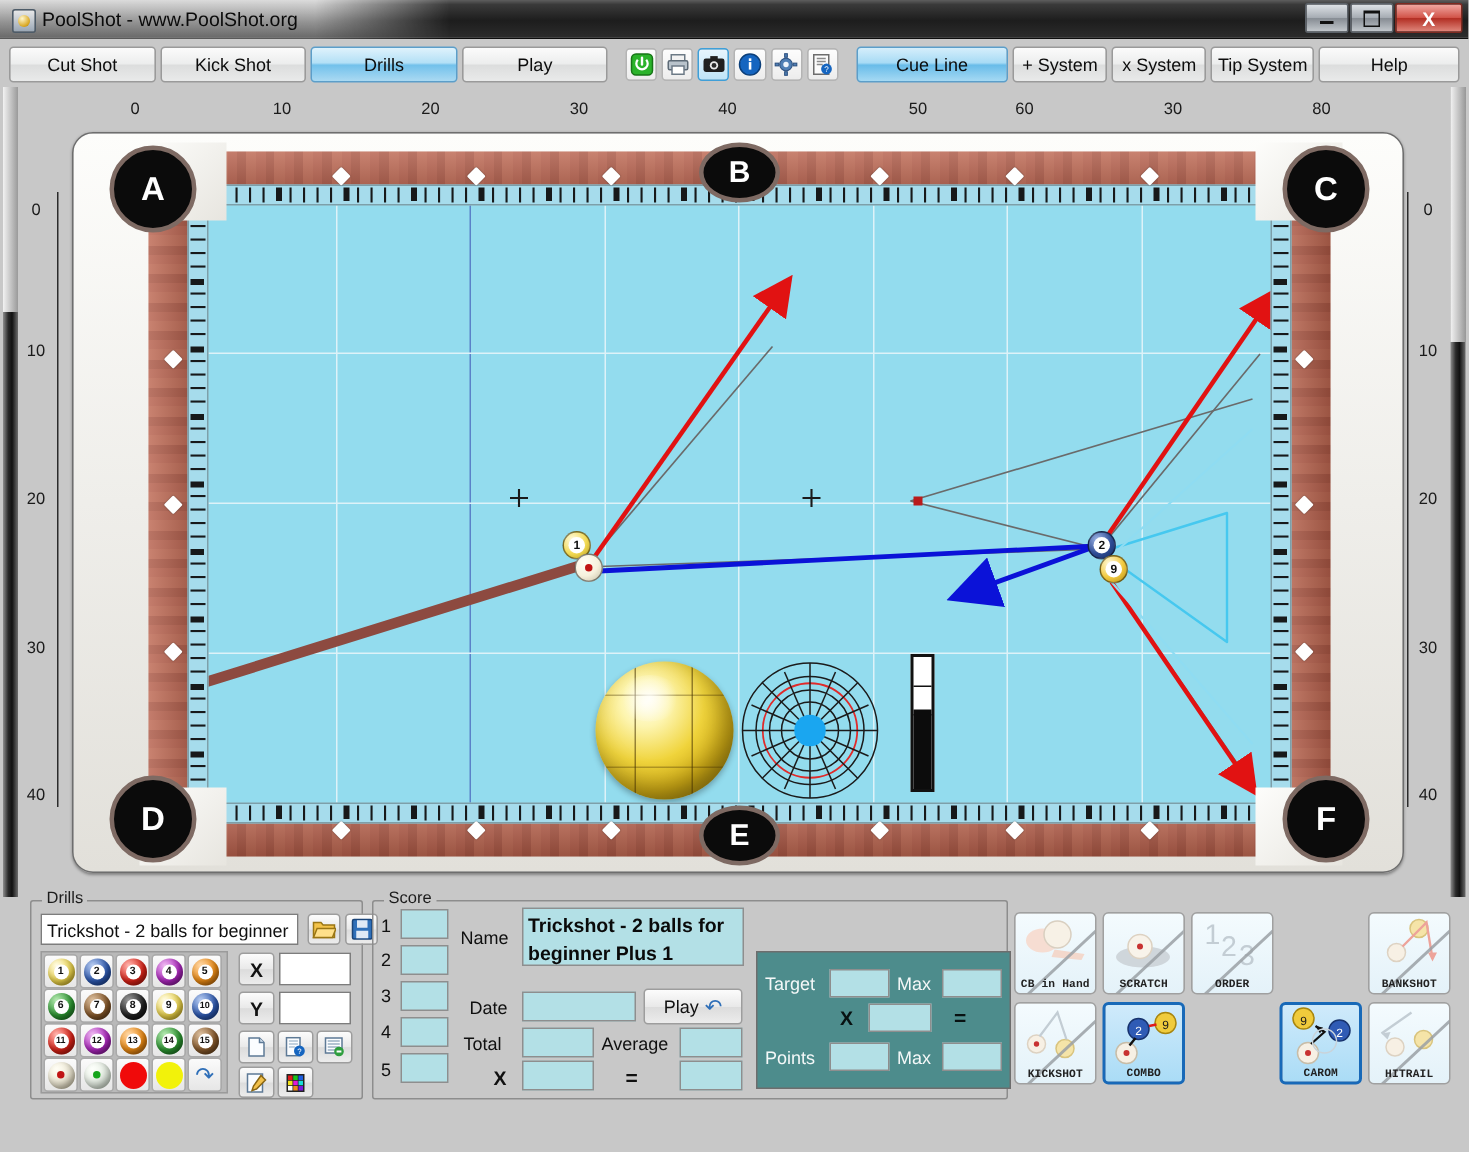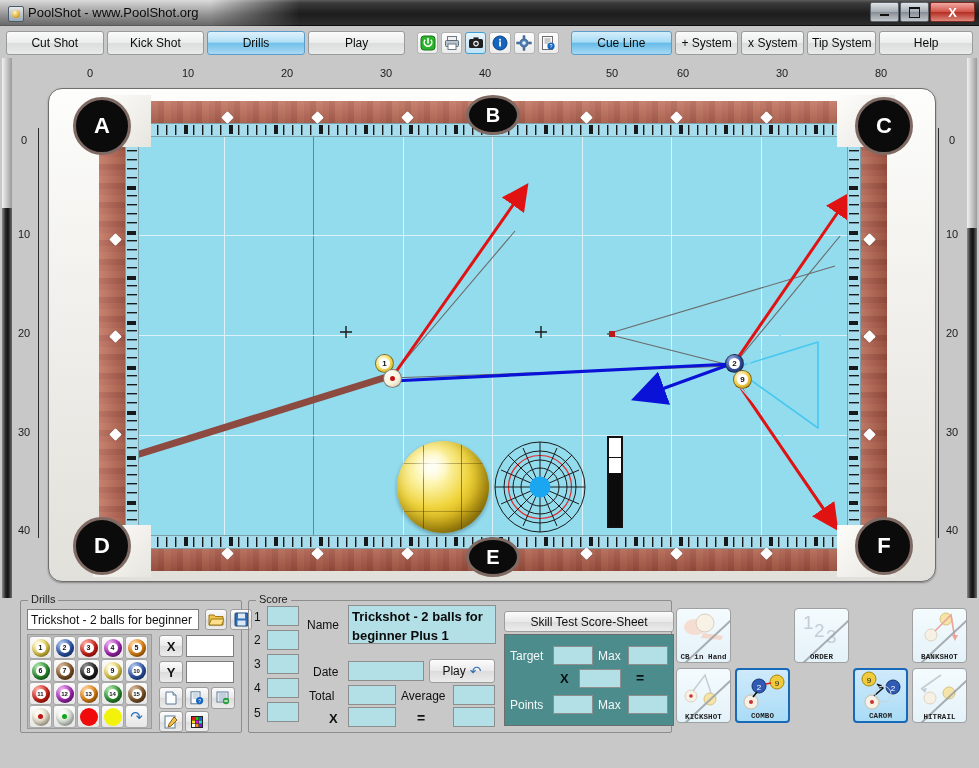--- a/index.html
+++ b/index.html
@@ -930,21 +930,20 @@
     <div class="lbl" style="left:60px;top:88px;">Total</div>
     <div class="cyanfield" style="left:99px;top:84px;width:48px;height:20px;"></div>
     <div class="lbl" style="left:152px;top:88px;">Average</div>
     <div class="cyanfield" style="left:204px;top:84px;width:42px;height:20px;"></div>
 
     <div class="lbl b" style="left:80px;top:110px;font-size:13px;">X</div>
     <div class="cyanfield" style="left:99px;top:106px;width:48px;height:20px;"></div>
     <div class="lbl b" style="left:168px;top:109px;font-size:14px;">=</div>
     <div class="cyanfield" style="left:204px;top:106px;width:42px;height:20px;"></div>
 
-    <div class="sbtn" style="left:255px;top:10px;width:170px;height:21px;font-size:12px;">Skill Test Score-Sheet</div>
     <div class="skillpanel" style="left:255px;top:33px;width:170px;height:92px;">
       <div class="lbl" style="left:5px;top:14px;color:#f4f8f8;">Target</div>
       <div class="cyanfield" style="left:48px;top:11px;width:40px;height:19px;"></div>
       <div class="lbl" style="left:93px;top:14px;color:#f4f8f8;">Max</div>
       <div class="cyanfield" style="left:123px;top:11px;width:40px;height:19px;"></div>
 
       <div class="lbl b" style="left:55px;top:36px;color:#081111;font-size:13px;">X</div>
       <div class="cyanfield" style="left:74px;top:34px;width:42px;height:19px;"></div>
       <div class="lbl b" style="left:131px;top:35px;color:#081111;font-size:14px;">=</div>
 
@@ -957,20 +956,28 @@
 
   <div style="position:absolute;left:676px;top:608px;width:285px;height:122px;">
 
     <div class="bigbtn" style="left:0;top:0;">
       <svg width="53" height="42" viewBox="0 0 53 42">
           <ellipse cx="18" cy="18" rx="11" ry="8" fill="#f6ddd2"></ellipse>
           <ellipse cx="28" cy="14" rx="9" ry="9" fill="#f7f1e6" stroke="#d9cfc0"></ellipse>
           <path d="M26 24 L46 27 L44 31 L24 29z" fill="#f3d8cc"></path>
         </svg>
       <div class="slash"></div><div class="cap">CB in Hand</div>
+    </div>
+    <div class="bigbtn" style="left:59px;top:0;">
+      <svg width="53" height="42" viewBox="0 0 53 42">
+          <ellipse cx="26" cy="29" rx="18" ry="7" fill="#cfd6db"></ellipse>
+          <circle cx="24" cy="22" r="8" fill="#f8f3ea" stroke="#ddd2c2"></circle>
+          <circle cx="24" cy="22" r="2" fill="#c83232"></circle>
+        </svg>
+      <div class="slash"></div><div class="cap">SCRATCH</div>
     </div>
     <div class="bigbtn" style="left:118px;top:0;">
       <svg width="53" height="42" viewBox="0 0 53 42">
           <text x="8" y="20" font-size="19" fill="#c3cdd4" font-family="Liberation Sans">1</text>
           <text x="19" y="28" font-size="19" fill="#c3cdd4" font-family="Liberation Sans">2</text>
           <text x="31" y="34" font-size="19" fill="#c3cdd4" font-family="Liberation Sans">3</text>
         </svg>
       <div class="slash"></div><div class="cap">ORDER</div>
     </div>
     <div class="bigbtn" style="left:236px;top:0;">

